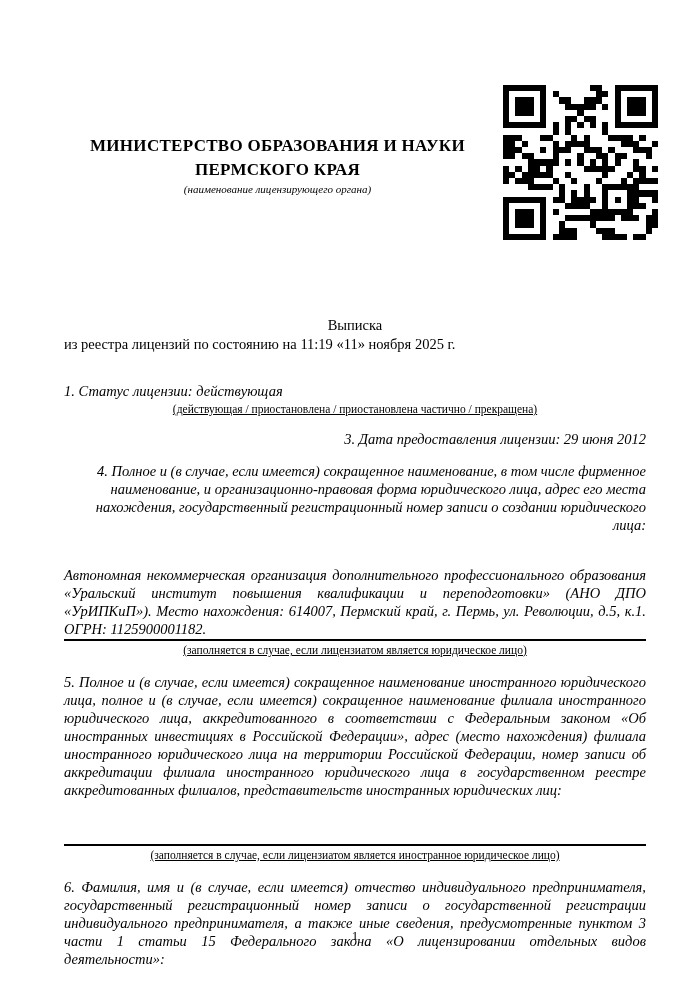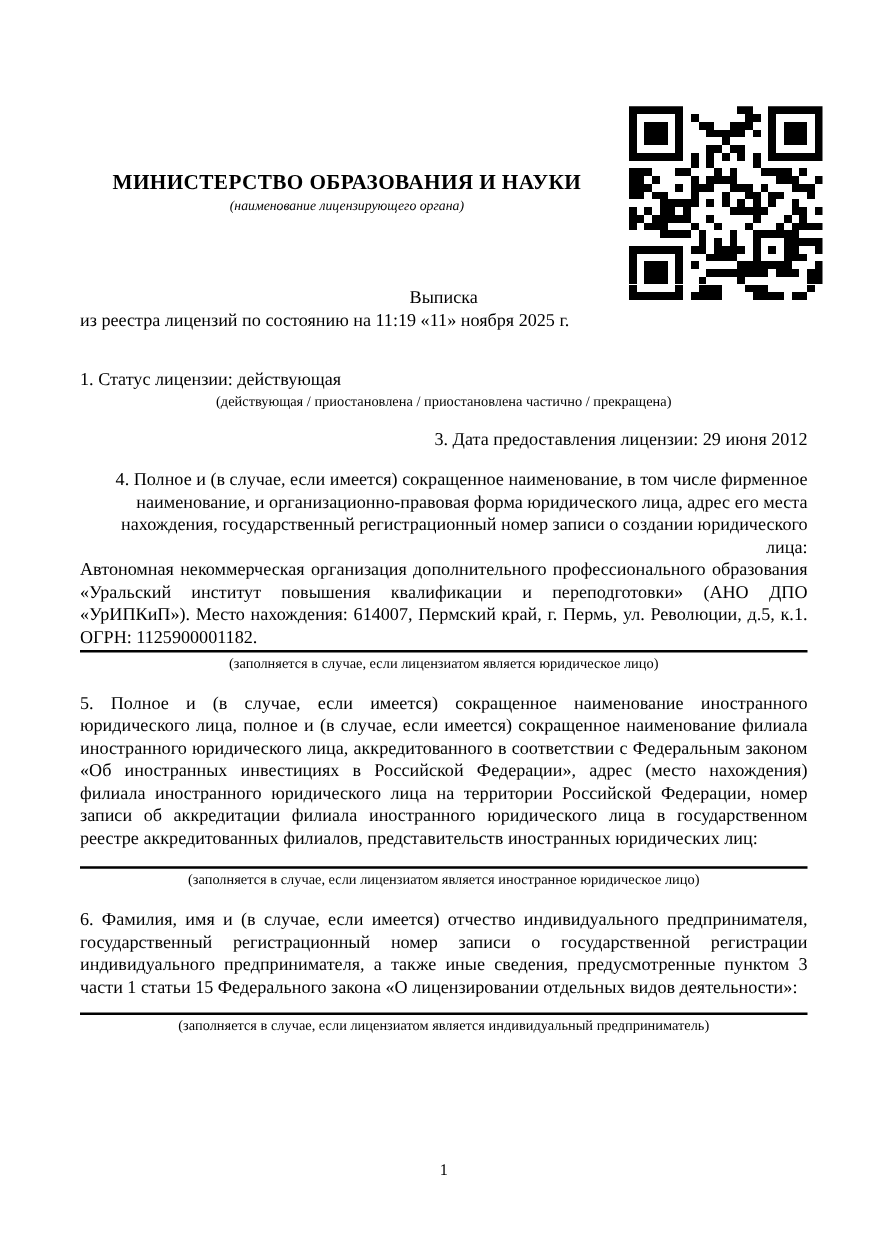--- a/index.html
+++ b/index.html
@@ -21,37 +21,37 @@
     margin-top:134px;width:427px;
     text-align:center;font-weight:bold;
     font-size:17px;line-height:24px;
     letter-spacing:.3px;
   }
   .ministry-caption{
     width:427px;margin-top:1px;
     text-align:center;font-size:11px;line-height:13px;font-style:italic;
   }
   .doc-title{
-    margin-top:57px;width:582px;
+    margin-top:120px;width:582px;
     text-align:center;font-size:14.5px;line-height:19px;
   }
   .doc-subtitle{
     width:582px;font-size:14.5px;line-height:19px;
   }
   .para{
-    font-size:14.5px;line-height:18px;text-align:left;
-  }
-  .just{text-align:justify;}
+    font-size:14.5px;line-height:18px;text-align:left;font-style:italic;
+  }
+  .just{text-align:justify;margin-top:32px;}
   .mt{margin-top:14px;text-align:right;}
   .mt-lg{margin-top:28px;}
   .mt-sec{margin-top:16px;}
   .mt-7{margin-top:22px;}
   .note{
     width:582px;text-align:center;
-    font-size:11.5px;line-height:14px;margin-top:2px;
+    font-size:11.5px;line-height:14px;margin-top:2px;text-decoration:underline;
   }
   .rule{
     width:582px;border-top:2px solid #000;height:0;margin-top:1px;
   }
   .fill-space{height:12px;}
   .fill-space-sm{height:10px;}
   .footer{
     position:absolute;left:64px;top:928px;width:582px;
     text-align:center;font-size:13px;
   }
@@ -370,20 +370,21 @@
         <rect x="111.60" y="148.80" width="6.20" height="6.20"></rect>
         <rect x="117.80" y="148.80" width="6.20" height="6.20"></rect>
         <rect x="130.20" y="148.80" width="6.20" height="6.20"></rect>
         <rect x="136.40" y="148.80" width="6.20" height="6.20"></rect>
       </svg>
   </div>
 
   <div class="content">
     <div class="ministry">
       <div>МИНИСТЕРСТВО ОБРАЗОВАНИЯ И НАУКИ</div>
+      <div>ПЕРМСКОГО КРАЯ</div>
     </div>
     <div class="ministry-caption">(наименование лицензирующего органа)</div>
 
     <div class="doc-title">Выписка</div>
     <div class="doc-subtitle">из реестра лицензий по состоянию на 11:19 «11» ноября 2025 г.</div>
 
     <div class="para mt-lg">1. Статус лицензии: действующая</div>
     <div class="note">(действующая / приостановлена / приостановлена частично / прекращена)</div>
 
 

